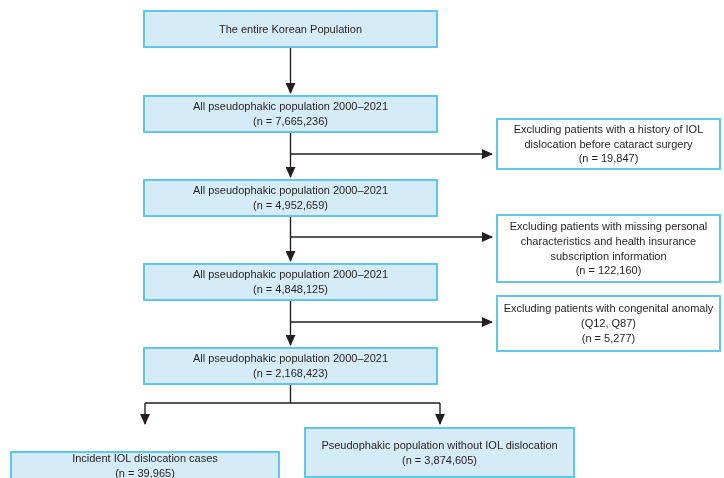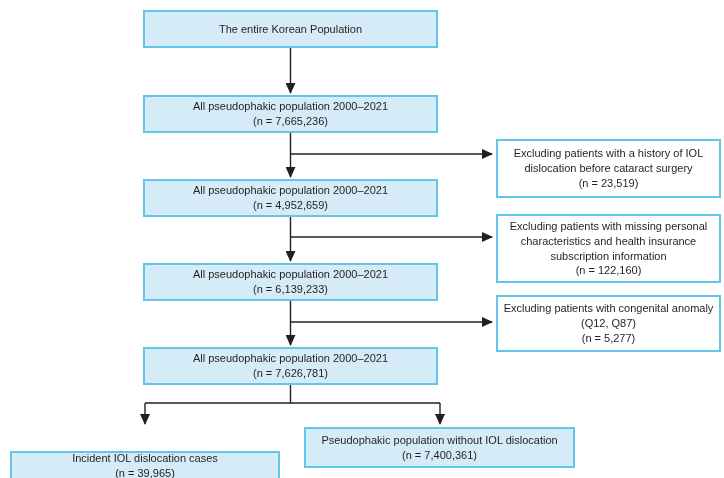--- a/index.html
+++ b/index.html
@@ -63,46 +63,46 @@
     <div class="line">(n = 7,665,236)</div>
   </div>
 
   <div class="box main" style="left:143px;top:179px;width:295px;height:38px">
     <div class="line">All pseudophakic population 2000–2021</div>
     <div class="line">(n = 4,952,659)</div>
   </div>
 
   <div class="box main" style="left:143px;top:263px;width:295px;height:38px">
     <div class="line">All pseudophakic population 2000–2021</div>
-    <div class="line">(n = 6,139,233)</div>
+    <div class="line">(n = 4,848,125)</div>
   </div>
 
   <div class="box main" style="left:143px;top:347px;width:295px;height:38px">
     <div class="line">All pseudophakic population 2000–2021</div>
-    <div class="line">(n = 7,626,781)</div>
+    <div class="line">(n = 2,168,423)</div>
   </div>
 
-  <div class="box exclusion" style="left:496px;top:139px;width:225px;height:59px">
+  <div class="box exclusion" style="left:496px;top:118px;width:225px;height:52px">
     <div class="line">Excluding patients with a history of IOL dislocation before cataract surgery</div>
-    <div class="line">(n = 23,519)</div>
+    <div class="line">(n = 19,847)</div>
   </div>
 
   <div class="box exclusion" style="left:496px;top:214px;width:225px;height:69px">
     <div class="line">Excluding patients with missing personal characteristics and health insurance subscription information</div>
     <div class="line">(n = 122,160)</div>
   </div>
 
   <div class="box exclusion" style="left:496px;top:295px;width:225px;height:57px">
     <div class="line">Excluding patients with congenital anomaly (Q12, Q87)</div>
     <div class="line">(n = 5,277)</div>
   </div>
 
   <div class="box outcome" style="left:10px;top:451px;width:270px;height:29px">
     <div class="line">Incident IOL dislocation cases</div>
     <div class="line">(n = 39,965)</div>
   </div>
 
-  <div class="box outcome" style="left:304px;top:427px;width:271px;height:41px">
+  <div class="box outcome" style="left:304px;top:427px;width:271px;height:51px">
     <div class="line">Pseudophakic population without IOL dislocation</div>
-    <div class="line">(n = 7,400,361)</div>
+    <div class="line">(n = 3,874,605)</div>
   </div>
 
 </div>
 
 </body></html>

